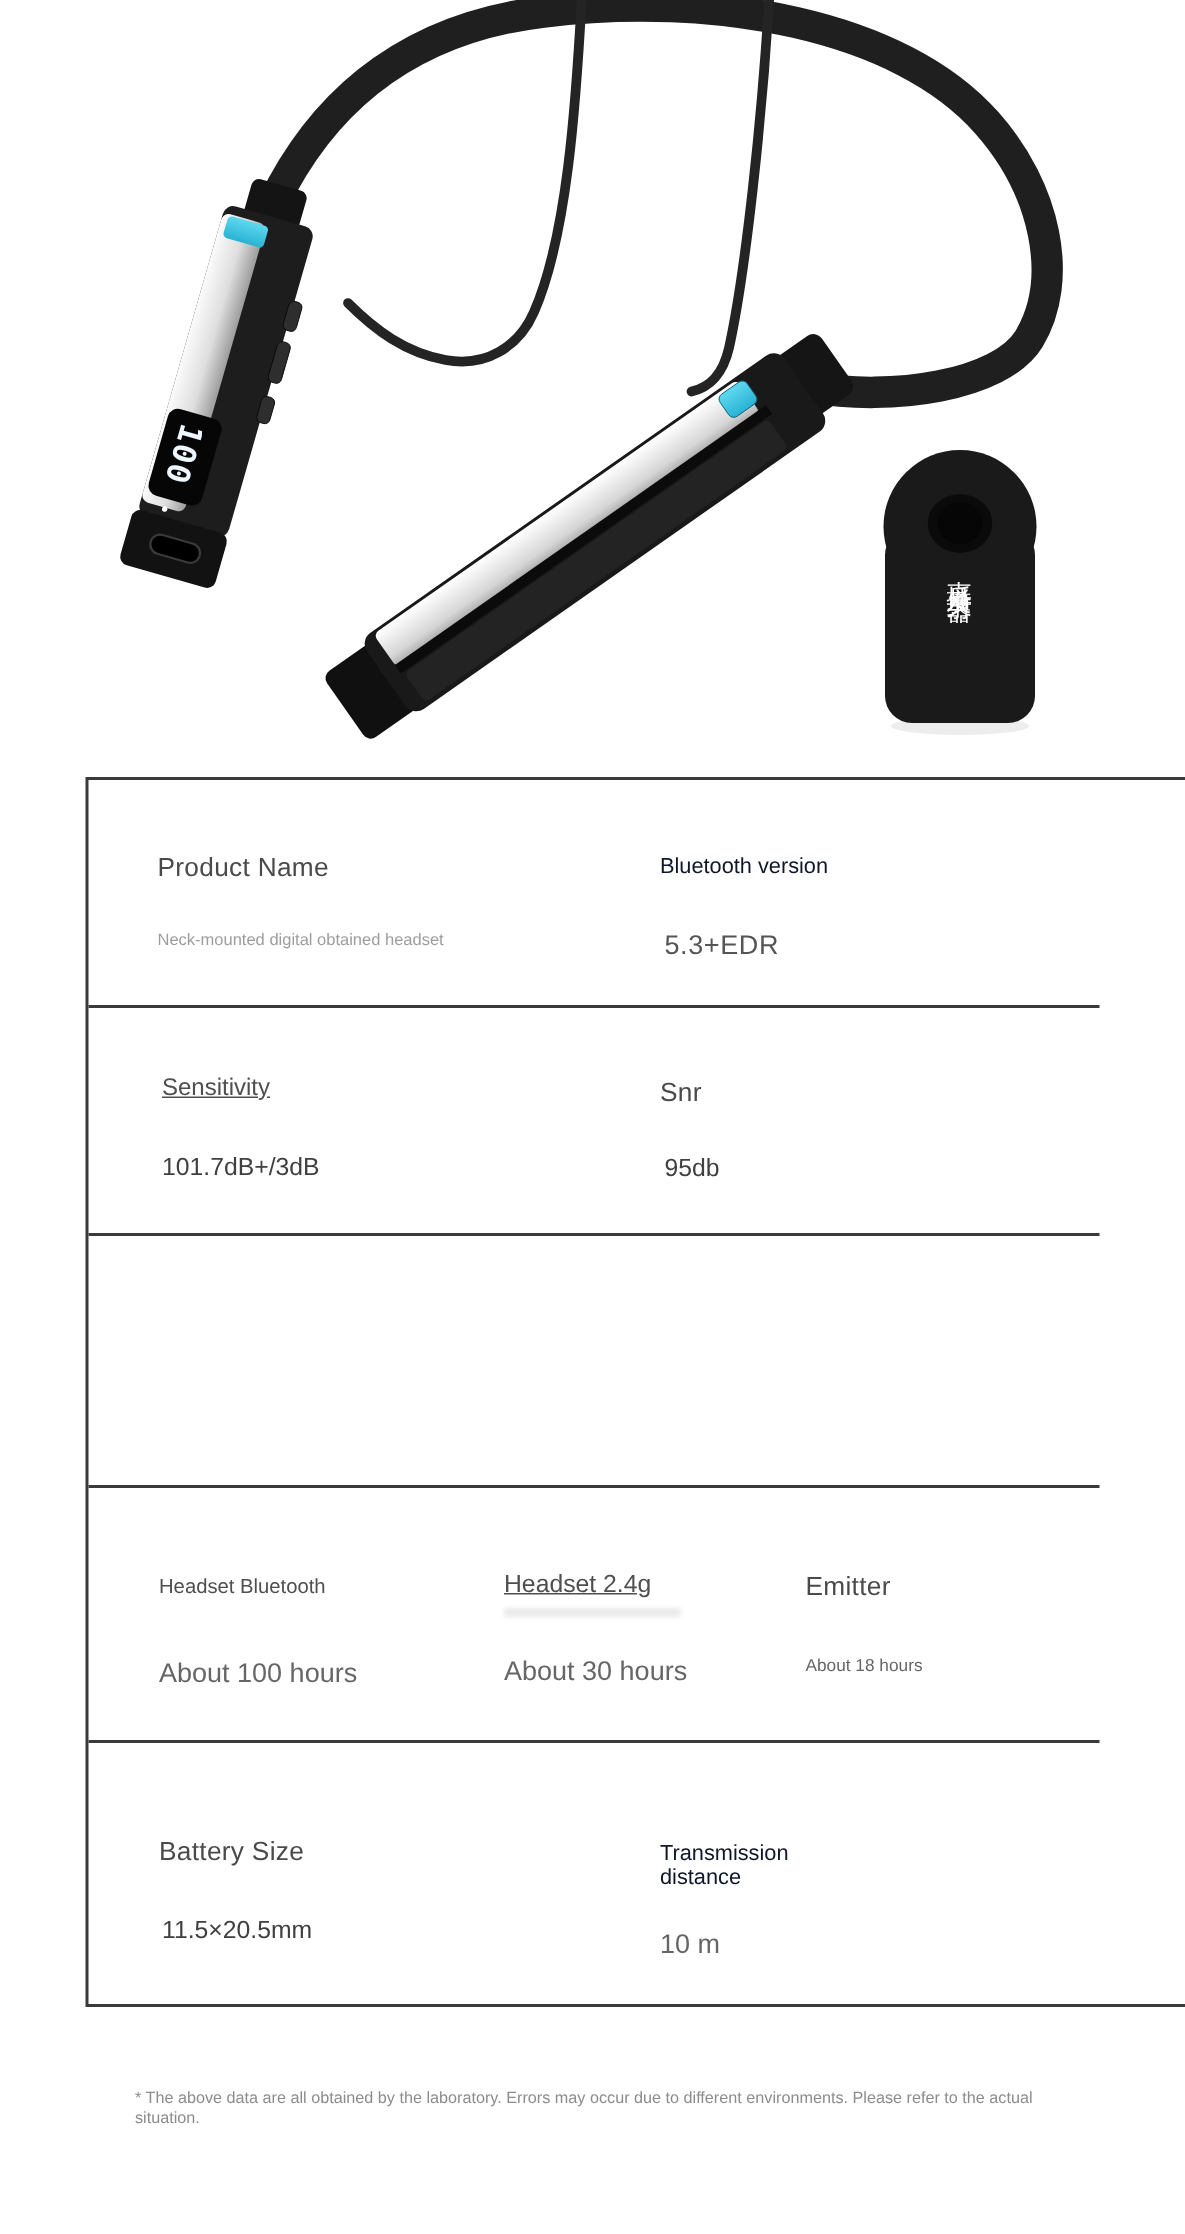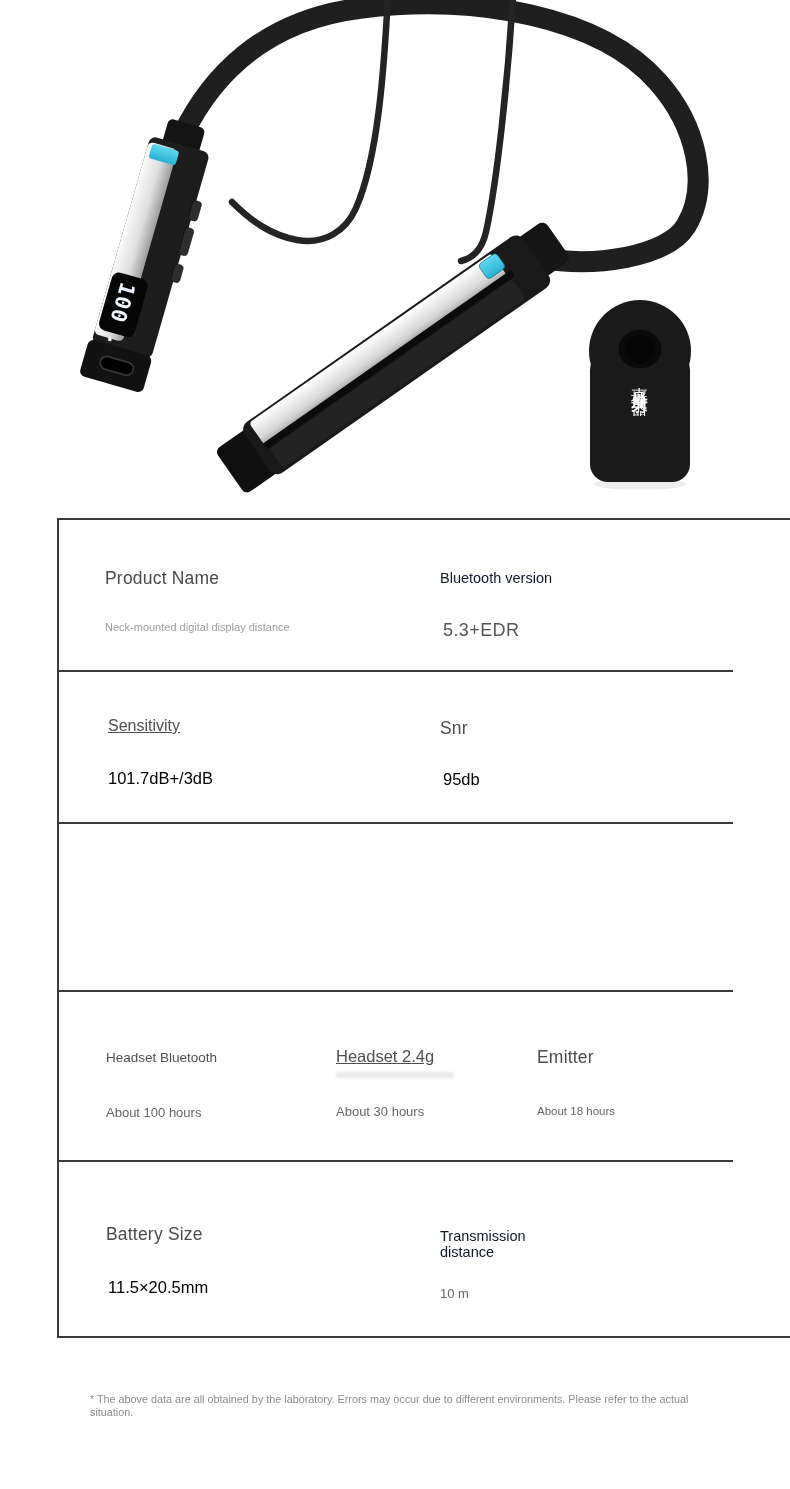--- a/index.html
+++ b/index.html
@@ -11,22 +11,22 @@
   
   .spec-table{position:absolute;left:57px;top:518px;width:749px;height:820px;
         border:2px solid #3a3a3a;box-sizing:border-box;background:#fff;padding-left:41px;}
   .divider{position:absolute;left:0;width:674px;height:2px;background:#3a3a3a;}
   .row{position:absolute;left:0;width:674px;}
   .cell-label-xl{position:absolute;font-size:17.5px;color:#4a4a4a;letter-spacing:.2px;}
   .cell-label-lg{position:absolute;font-size:16px;color:#4f4f4f;text-decoration:underline;}
   .cell-label-md{position:absolute;font-size:14.5px;color:#0f172a;}
   .cell-label-sm{position:absolute;font-size:13.5px;color:#4f4f4f;}
   .cell-value-xl{position:absolute;font-size:18px;color:#555;letter-spacing:.4px;}
-  .cell-value-lg{position:absolute;font-size:16.5px;color:#000000;text-align:right;}
-  .cell-value-sm{position:absolute;font-size:13px;color:#666;}
+  .cell-value-lg{position:absolute;font-size:16.5px;color:#404040;text-align:right;}
+  .cell-value-sm{position:absolute;font-size:18px;color:#666;}
   .cell-sub{position:absolute;font-size:11px;color:#9d9d9d;}
   .pre{white-space:pre-line;line-height:14px;}
   .pre-lg{white-space:pre-line;line-height:16px;}
   .smudge{position:absolute;background:#b5b5b5;opacity:.28;filter:blur(1.5px);border-radius:2px;}
   .footnote{position:absolute;left:90px;top:1393px;width:640px;font-size:10.8px;line-height:13px;color:#8c8c8c;}
 </style>
 </head>
 <body>
 
 <div class="page">
@@ -92,21 +92,21 @@
   </div>
 
   <div class="spec-table">
     <div class="divider" style="top:150px"></div>
     <div class="divider" style="top:302px"></div>
     <div class="divider" style="top:470px"></div>
     <div class="divider" style="top:640px"></div>
 
     <div class="row" style="top:0;height:150px">
       <div class="cell-label-xl" style="left:46px;top:48px">Product Name</div>
-      <div class="cell-sub" style="left:46px;top:101px">Neck-mounted digital display distance</div>
+      <div class="cell-sub" style="left:46px;top:101px">Neck-mounted digital obtained headset</div>
       <div class="cell-label-md" style="left:381px;top:50px">Bluetooth version</div>
       <div class="cell-value-xl" style="left:384px;top:100px">5.3+EDR</div>
     </div>
 
     <div class="row" style="top:152px;height:150px">
       <div class="cell-label-lg" style="left:49px;top:45px">Sensitivity</div>
       <div class="cell-value-lg" style="left:49px;top:97px">101.7dB+/3dB</div>
       <div class="cell-label-xl" style="left:381px;top:46px">Snr</div>
       <div class="cell-value-lg" style="left:384px;top:98px">95db</div>
     </div>

